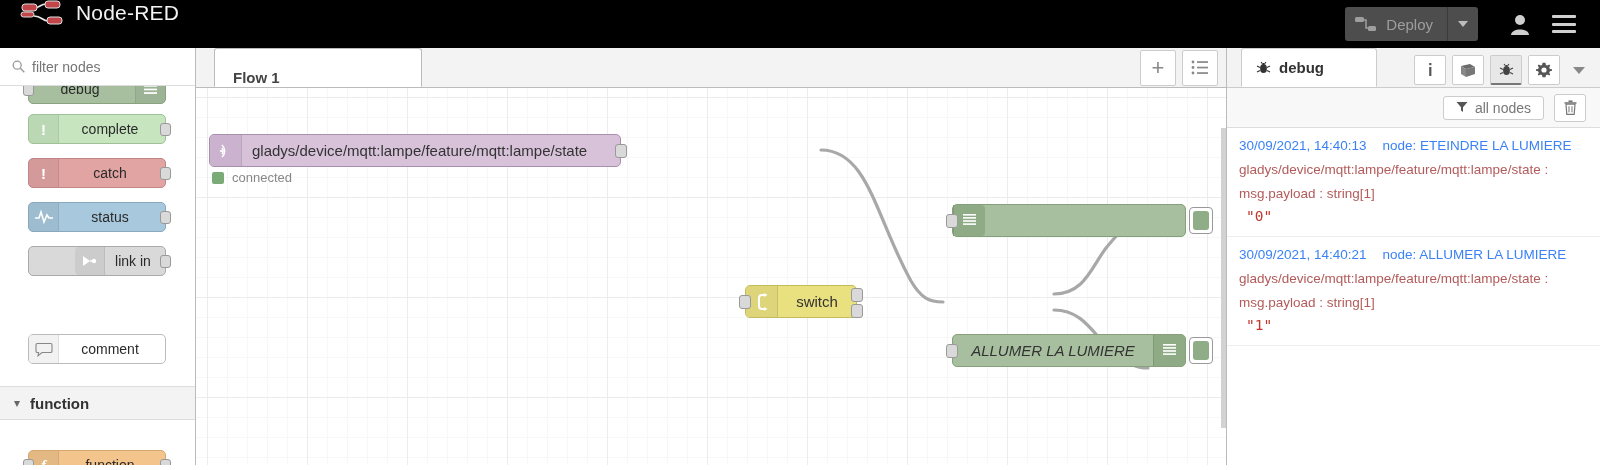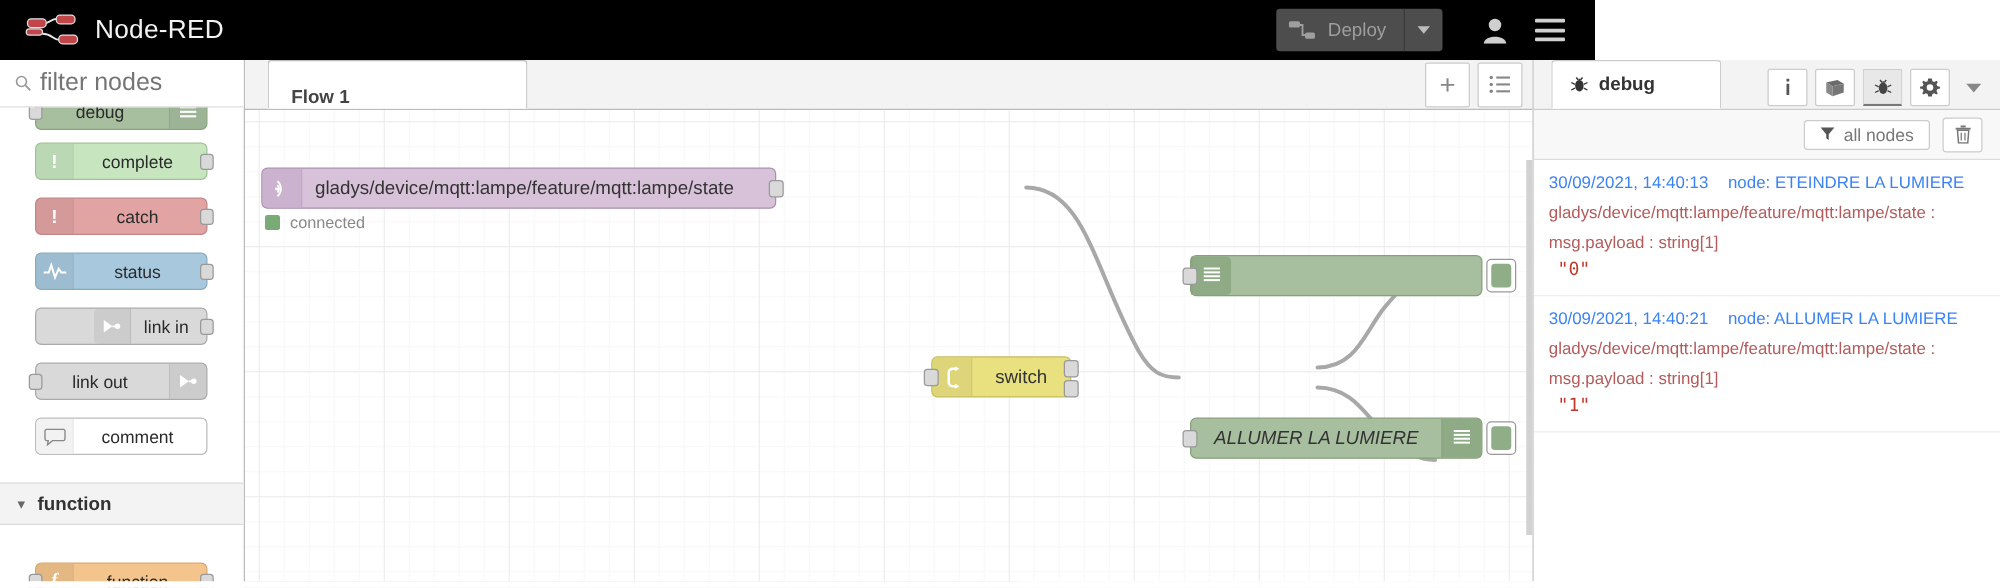--- a/index.html
+++ b/index.html
@@ -6,22 +6,22 @@
   html, body {
     width: 1600px; height: 470px;
     font-family: "Liberation Sans", sans-serif;
     overflow: hidden;
     background: #fff;
   }
   .app { position: relative; width: 1600px; height: 470px; }
 
   
   .header {
-    position: absolute; top: 0; left: 0; width: 1276px; height: 48px;
-    background: #000; display: flex; align-items: center;
+    position: absolute; top: 0; left: 0; width: 1600px; height: 48px;
+    background: #000; display: flex; align-items: flex-start;
   }
   .logo-wrap { display: flex; align-items: center; margin-left: 20px; }
   .logo-svg { width: 48px; height: 26px; }
   .brand {
     color: #f3f3f3; font-size: 21px; margin-left: 8px; letter-spacing: .2px;
   }
   .header-right {
     margin-left: auto; display: flex; align-items: center; height: 100%;
   }
   .deploy-btn {
@@ -53,21 +53,21 @@
   .palette {
     position: absolute; top: 48px; left: 0; width: 196px; height: 422px;
     background: #fff; border-right: 1px solid #bbb; overflow: hidden;
   }
   .palette-search {
     height: 38px; border-bottom: 1px solid #ddd; display: flex; align-items: center;
     padding-left: 12px; background: #fff;
   }
   .search-ico { width: 13px; height: 13px; margin-right: 7px; flex: 0 0 auto; }
   .search-input {
-    border: none; outline: none; font-size: 20px; color: #aaa;
+    border: none; outline: none; font-size: 14px; color: #aaa;
     font-family: "Liberation Sans", sans-serif; width: 150px; background: transparent;
   }
   .palette-body { position: relative; height: 384px; overflow: hidden; }
   .pnode {
     position: absolute; left: 28px; width: 138px; height: 30px;
     border-radius: 5px; border: 1px solid; display: flex; align-items: center;
     font-size: 14px; color: #2a2a2a;
   }
   .pnode .pn-icon {
     width: 30px; height: 100%; border-right: 1px solid rgba(0,0,0,.08);
@@ -308,31 +308,20 @@
           <svg width="17" height="14" viewBox="0 0 17 14">
             <path d="M2 2 L9 7 L2 12 Z" fill="#fff"></path>
             <circle cx="13" cy="7" r="2.2" fill="#fff"></circle>
             <line x1="9" y1="7" x2="11" y2="7" stroke="#fff" stroke-width="1.4"></line>
           </svg>
         </div>
         <div class="pn-label">link in</div>
         <span class="port out"></span>
       </div>
 
-      <div class="pnode" style="top:204px; background:#d9d9d9; border-color:#aaa;">
-        <div class="pn-label" style="order:1;">link out</div>
-        <div class="pn-icon" style="order:2; border-right:none; border-left:1px solid rgba(0,0,0,.08); border-radius:0 4px 4px 0;">
-          <svg width="17" height="14" viewBox="0 0 17 14">
-            <path d="M2 2 L9 7 L2 12 Z" fill="#fff"></path>
-            <circle cx="13" cy="7" r="2.2" fill="#fff"></circle>
-            <line x1="9" y1="7" x2="11" y2="7" stroke="#fff" stroke-width="1.4"></line>
-          </svg>
-        </div>
-        <span class="port in"></span>
-      </div>
 
       <div class="pnode" style="top:248px; background:#fff; border-color:#bbb;">
         <div class="pn-icon" style="background:#f2f2f2;">
           <svg width="18" height="15" viewBox="0 0 18 15">
             <path d="M2 1.5 H16 A1.5 1.5 0 0 1 17 3 V9 A1.5 1.5 0 0 1 16 10.5 H7 L3 13.8 L3.6 10.5 H2 A1.5 1.5 0 0 1 1 9 V3 A1.5 1.5 0 0 1 2 1.5 Z" fill="none" stroke="#888" stroke-width="1.1"></path>
           </svg>
         </div>
         <div class="pn-label">comment</div>
       </div>
 

